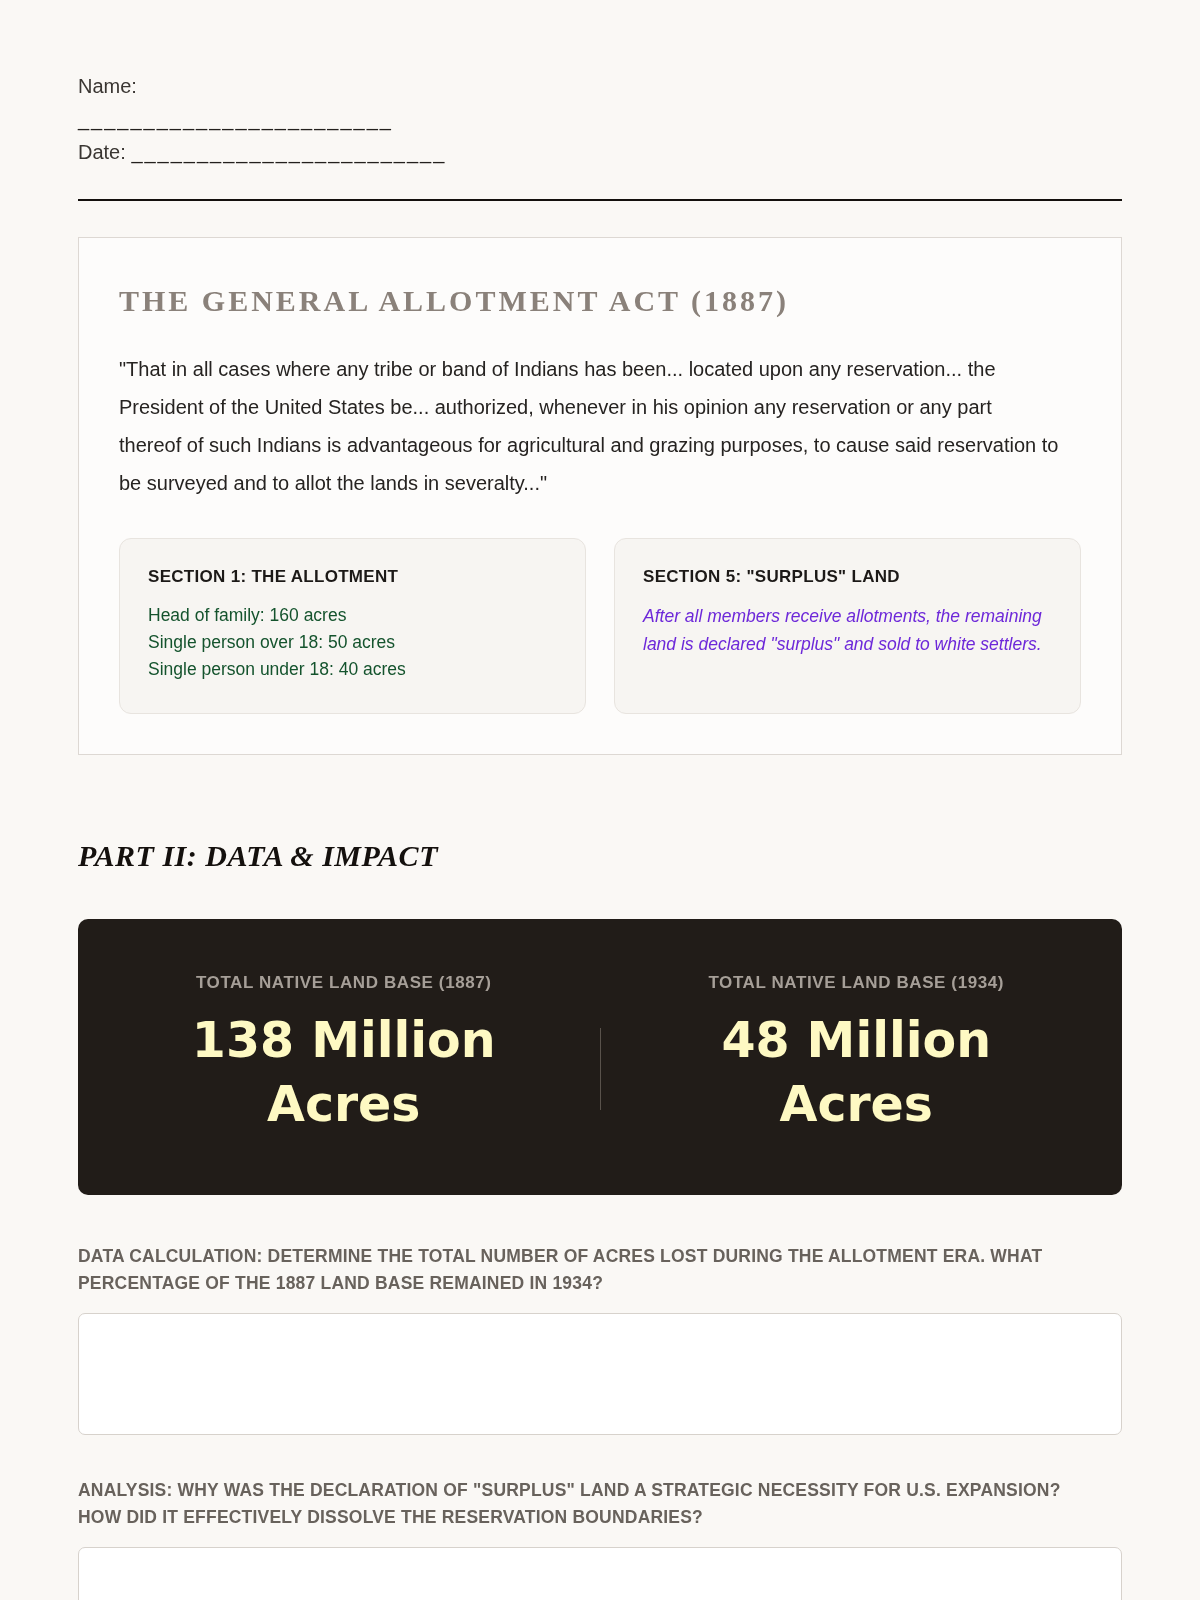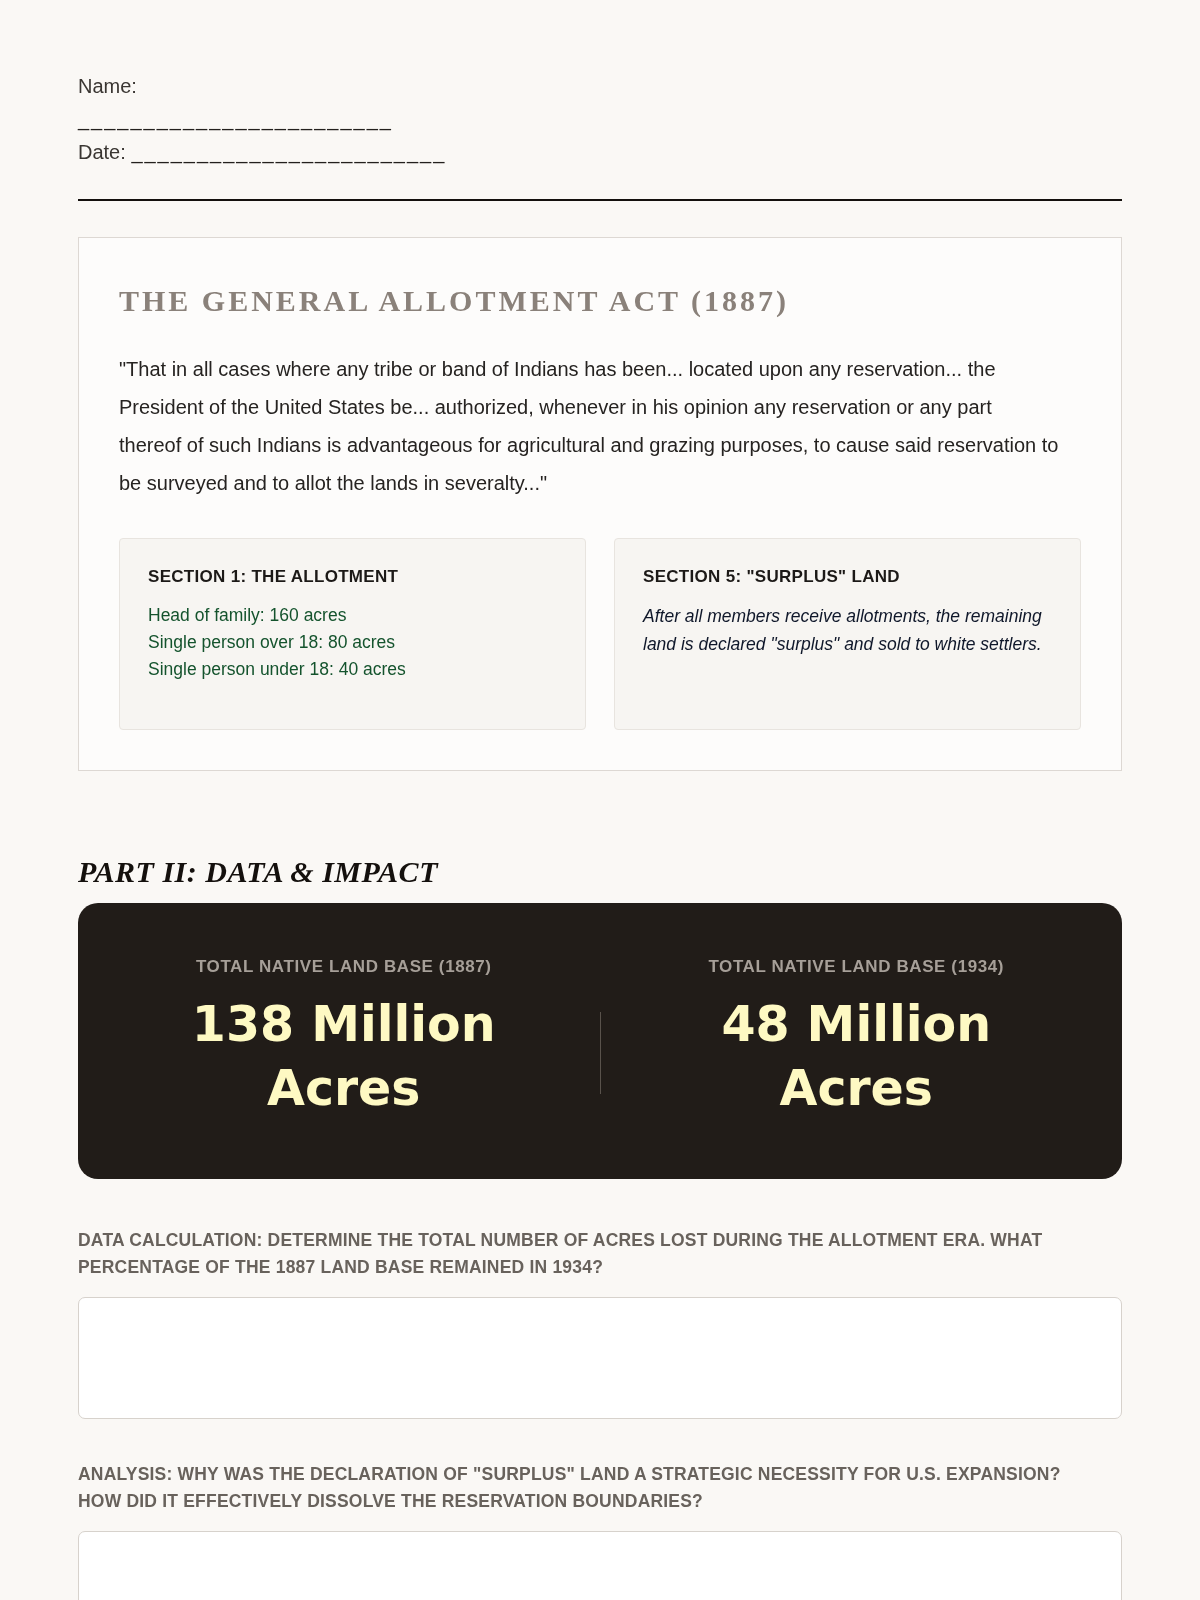--- a/index.html
+++ b/index.html
@@ -73,54 +73,54 @@
   }
   .cards {
     margin-top: 36px;
     display: grid;
     grid-template-columns: 1fr 1fr;
     gap: 28px;
   }
   .card {
     background: #f7f5f2;
     border: 1px solid #e8e4df;
-    border-radius: 4px;
-    padding: 28px 28px 46px 28px;
+    border-radius: 12px;
+    padding: 28px 28px 30px 28px;
   }
   .card-heading {
     font-size: 17px;
     font-weight: 700;
     letter-spacing: 0.3px;
     color: #1c1917;
     margin-bottom: 15px;
   }
   .card-line { font-size: 17.5px; line-height: 1.55; color: #14532d; }
   .card-body-italic {
     font-style: italic;
     font-size: 17.5px;
     line-height: 1.6;
-    color: #0f172a;
+    color: #6d28d9;
     max-width: 400px;
   }
 
   
   .part2-heading {
     margin-top: 84px;
     font-family: "Liberation Serif", serif;
     font-weight: 700;
     font-style: italic;
     font-size: 30px;
     letter-spacing: 0.5px;
     color: #14100d;
   }
 
   .stats-panel {
-    margin-top: 14px;
+    margin-top: 46px;
     background: #211c18;
-    border-radius: 20px;
+    border-radius: 10px;
     padding: 54px 10px 58px 10px;
     display: flex;
     align-items: stretch;
   }
   .stat { flex: 1; text-align: center; }
   .stat-label {
     font-size: 17px;
     font-weight: 700;
     letter-spacing: 0.6px;
     color: #a69f98;
@@ -187,21 +187,21 @@
   <hr class="rule">
 
   <div class="act-box">
     <div class="act-heading">THE GENERAL ALLOTMENT ACT (1887)</div>
     <p class="act-quote">"That in all cases where any tribe or band of Indians has been... located upon any reservation... the President of the United States be... authorized, whenever in his opinion any reservation or any part thereof of such Indians is advantageous for agricultural and grazing purposes, to cause said reservation to be surveyed and to allot the lands in severalty..."</p>
 
     <div class="cards">
       <div class="card">
         <div class="card-heading">SECTION 1: THE ALLOTMENT</div>
         <div class="card-line">Head of family: 160 acres</div>
-        <div class="card-line">Single person over 18: 80 acres</div>
+        <div class="card-line">Single person over 18: 50 acres</div>
         <div class="card-line">Single person under 18: 40 acres</div>
       </div>
       <div class="card">
         <div class="card-heading">SECTION 5: "SURPLUS" LAND</div>
         <div class="card-body-italic">After all members receive allotments, the remaining land is declared "surplus" and sold to white settlers.</div>
       </div>
     </div>
   </div>
 
   <div class="part2-heading">PART II: DATA &amp; IMPACT</div>

